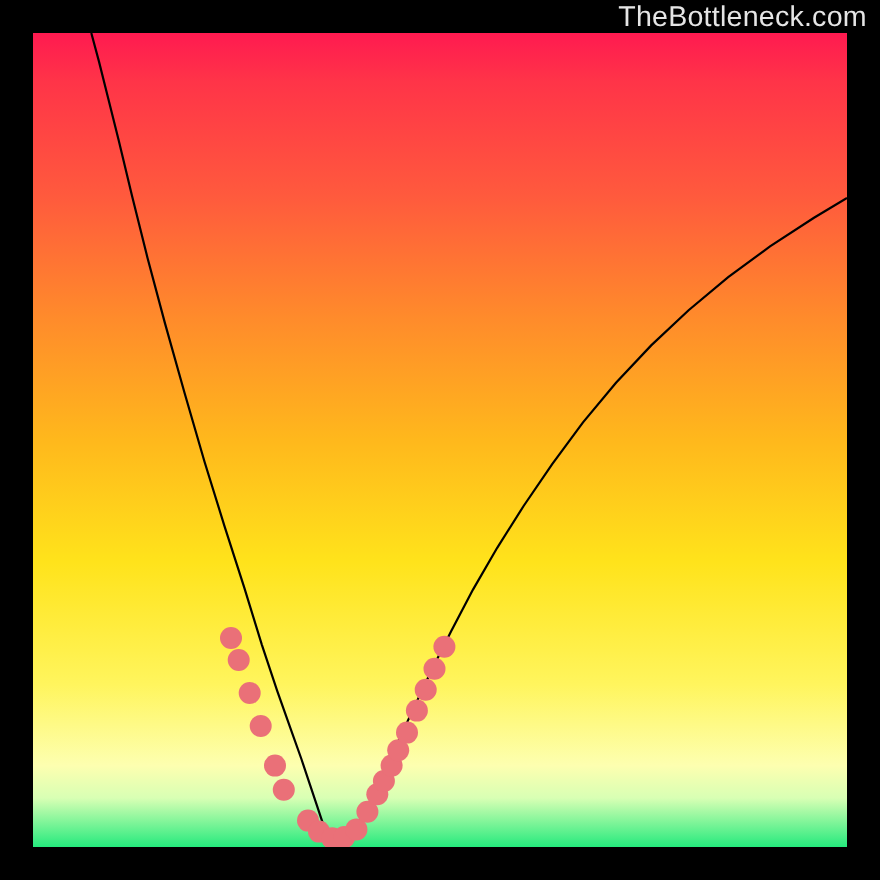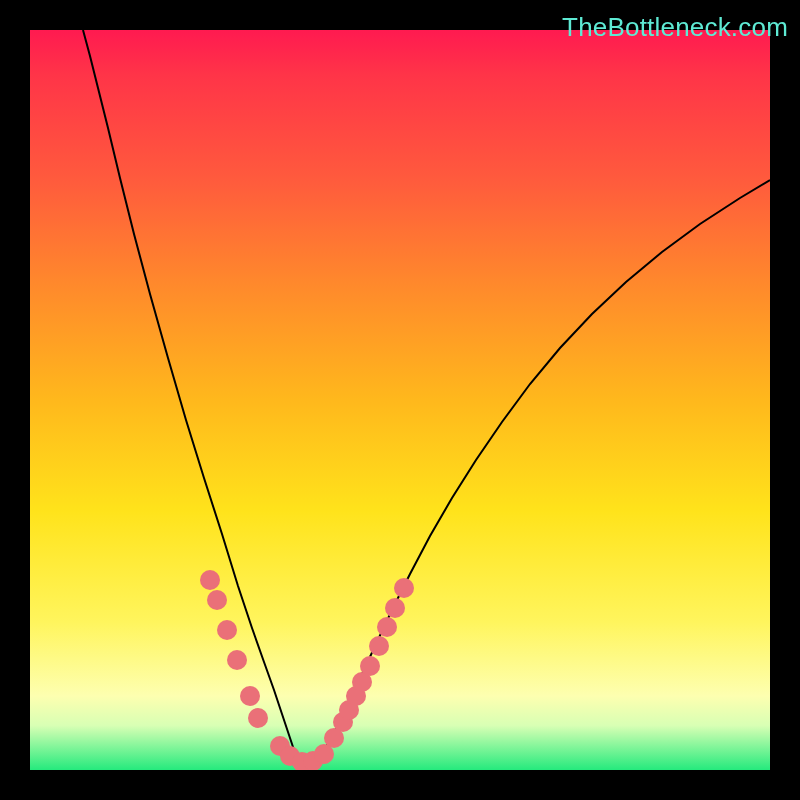--- a/index.html
+++ b/index.html
@@ -5,26 +5,26 @@
   * { margin: 0; padding: 0; box-sizing: border-box; }
   html, body { width: 800px; height: 800px; overflow: hidden; background: #000; }
   .frame {
     position: relative;
     width: 800px;
     height: 800px;
     background: #000;
   }
   .watermark {
     position: absolute;
-    top: 12px;
+    top: 0;
     right: 12px;
     font-family: Arial, Helvetica, sans-serif;
     font-size: 26px;
     font-weight: 500;
-    color: #5eead4;
+    color: #e5e5e5;
     letter-spacing: 0.2px;
     z-index: 10;
   }
   .plot-area {
     position: absolute;
     left: 30px;
     top: 30px;
     width: 740px;
     height: 740px;
     overflow: hidden;

